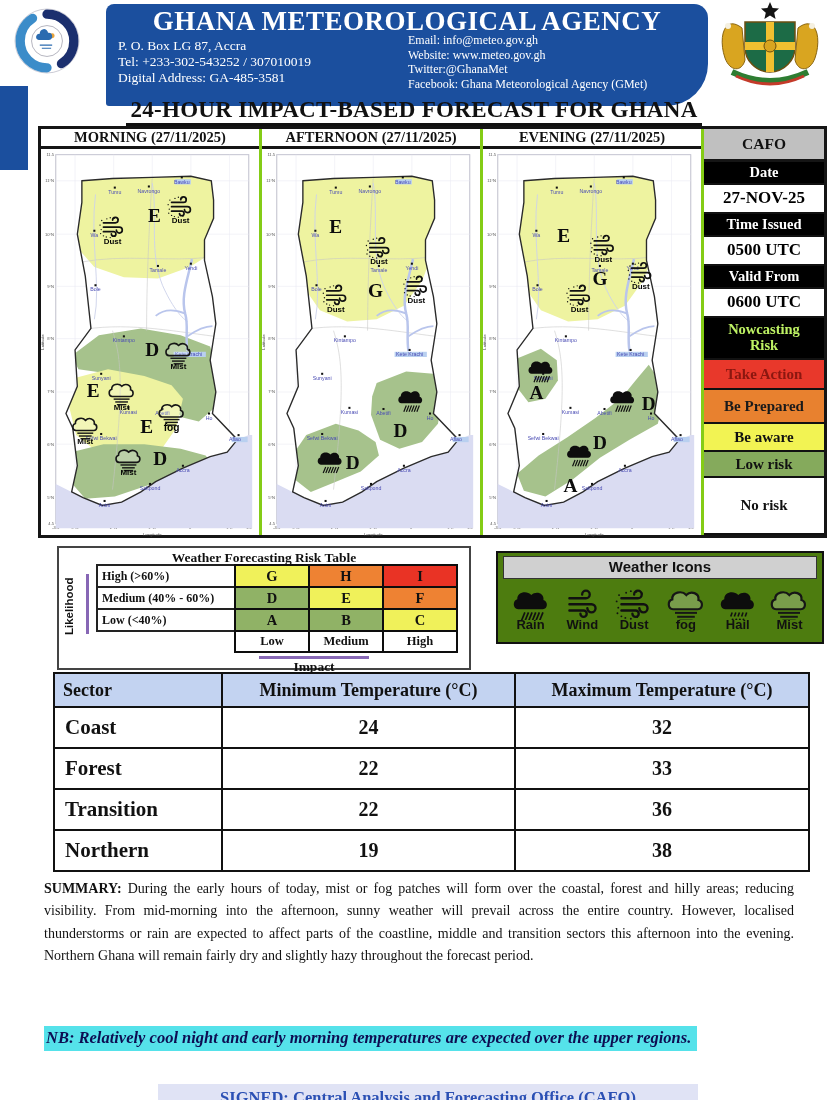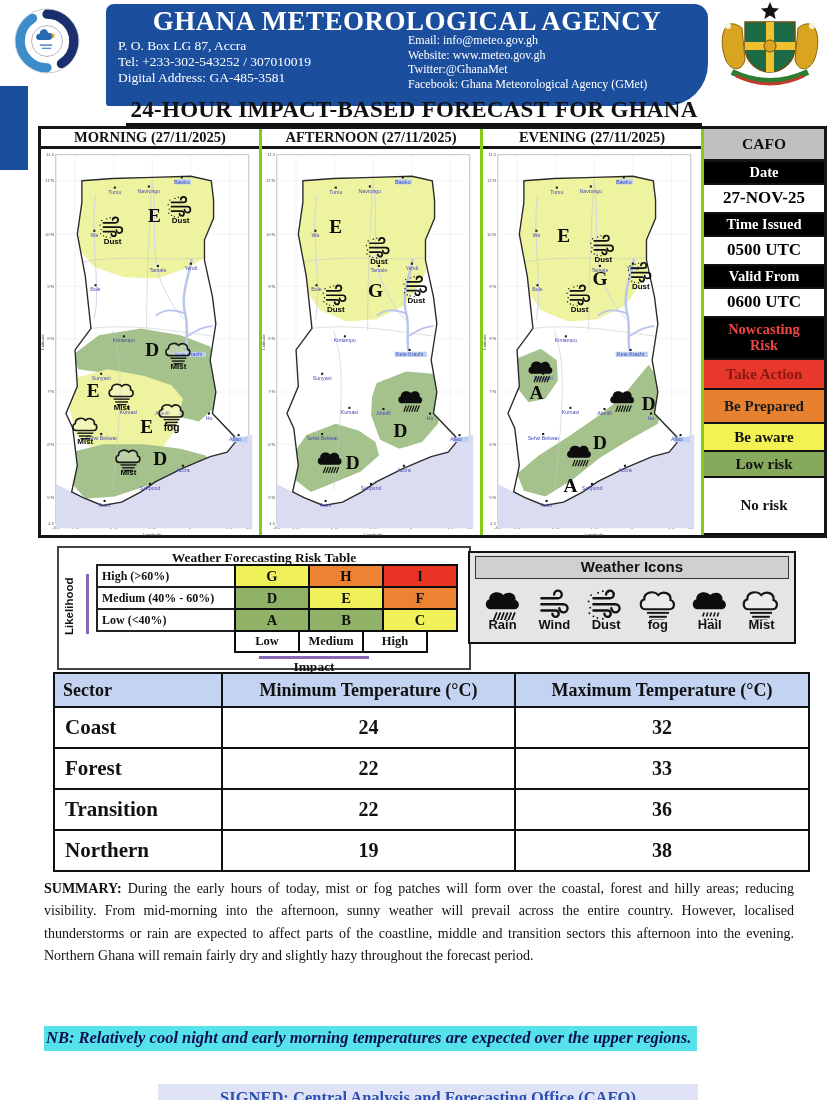--- a/index.html
+++ b/index.html
@@ -37,28 +37,28 @@
   .risk-y{position:absolute;left:4px;top:22px;height:72px;writing-mode:vertical-rl;transform:rotate(180deg);
           font-family:"Liberation Sans",sans-serif;font-weight:bold;font-size:11.5px;text-align:center;}
   .risk-yline{position:absolute;left:27px;top:26px;width:3px;height:60px;background:#8767b5;}
   .risk-grid{margin-left:34px;}
   .rrow{display:flex;height:22px;}
   .rlabel{width:140px;border:2px solid #222;box-sizing:border-box;font-weight:bold;font-size:12px;
           display:flex;align-items:center;padding-left:4px;background:#fff;margin-top:-2px;}
   .rcell{width:76px;border:2.5px solid #0d0d0d;box-sizing:border-box;font-weight:bold;font-size:14.5px;
          display:flex;align-items:center;justify-content:center;margin-left:-2px;margin-top:-2px;}
   .rfoot{display:flex;height:21px;margin-left:140px;}
-  .rfcell{width:66px;border:2.5px solid #0d0d0d;box-sizing:border-box;font-weight:bold;font-size:12.5px;
+  .rfcell{width:76px;border:2.5px solid #0d0d0d;box-sizing:border-box;font-weight:bold;font-size:12.5px;
           display:flex;align-items:center;justify-content:center;margin-left:-2px;margin-top:-2px;background:#fff;}
   .impact{margin-left:140px;width:224px;text-align:center;}
   .impact-line{width:110px;height:3px;background:#8767b5;margin:3px auto 0 auto;}
   .impact-label{font-weight:bold;font-size:13.5px;}
   
-  .wicons{position:absolute;left:468px;top:551px;width:328px;height:93px;border:2.5px solid #111;
-          box-sizing:border-box;background:#e5e5e5;}
+  .wicons{position:absolute;left:496px;top:551px;width:328px;height:93px;border:2.5px solid #111;
+          box-sizing:border-box;background:#4d7c0f;}
   .wicons-h{margin:3px 5px 0 5px;border:1.5px solid #333;background:#d0d0d0;text-align:center;
             font-family:"Liberation Sans",sans-serif;font-weight:bold;font-size:15px;height:21px;line-height:20px;}
   .wicons-row{display:flex;justify-content:space-between;padding:3px 8px 0 8px;}
   .witem{width:49px;text-align:center;font-family:"Liberation Sans",sans-serif;font-weight:bold;font-size:13px;}
   .witem svg{display:block;margin:0 auto;width:42px;height:38px;}
   .wlabel{margin-top:-3px;}
   
   .temps{position:absolute;left:44px;top:672px;border-collapse:collapse;width:757px;margin-left:9px;}
   .temps th,.temps td{border:2.5px solid #111;}
   .temps th{background:#c3d3f1;font-size:18px;height:30px;}
@@ -673,21 +673,21 @@
     </div>
     <aside class="cafo">
       <div class="cafo-h">CAFO</div>
       <div id="cafo-rows" style="flex:1;display:flex;flex-direction:column;">
           <div class="cafo-row" style="background: rgb(0, 0, 0); color: rgb(255, 255, 255); font-size: 14.5px; height: 23px; flex-shrink: 0;">Date</div>
           <div class="cafo-row" style="background: rgb(255, 255, 255); color: rgb(0, 0, 0); font-size: 17px; height: 29px; flex-shrink: 0;">27-NOV-25</div>
           <div class="cafo-row" style="background: rgb(0, 0, 0); color: rgb(255, 255, 255); font-size: 14.5px; height: 23px; flex-shrink: 0;">Time Issued</div>
           <div class="cafo-row" style="background: rgb(255, 255, 255); color: rgb(0, 0, 0); font-size: 17px; height: 29px; flex-shrink: 0;">0500 UTC</div>
           <div class="cafo-row" style="background: rgb(0, 0, 0); color: rgb(255, 255, 255); font-size: 14.5px; height: 23px; flex-shrink: 0;">Valid From</div>
           <div class="cafo-row" style="background: rgb(255, 255, 255); color: rgb(0, 0, 0); font-size: 17px; height: 29px; flex-shrink: 0;">0600 UTC</div>
-          <div class="cafo-row" style="background: rgb(0, 0, 0); color: #ef4444; font-size: 14.5px; height: 42px; flex-shrink: 0; white-space: pre-line;">Nowcasting
+          <div class="cafo-row" style="background: rgb(0, 0, 0); color: #bef264; font-size: 14.5px; height: 42px; flex-shrink: 0; white-space: pre-line;">Nowcasting
 Risk</div>
           <div class="cafo-row" style="background: rgb(232, 56, 43); color: rgb(139, 23, 16); font-size: 15px; height: 30px; flex-shrink: 0;">Take Action</div>
           <div class="cafo-row" style="background: rgb(232, 129, 47); color: rgb(26, 26, 26); font-size: 15px; height: 34px; flex-shrink: 0;">Be Prepared</div>
           <div class="cafo-row" style="background: rgb(242, 243, 83); color: rgb(17, 17, 17); font-size: 15px; height: 28px; flex-shrink: 0;">Be aware</div>
           <div class="cafo-row" style="background: rgb(133, 170, 92); color: rgb(17, 17, 17); font-size: 15px; height: 26px; flex-shrink: 0;">Low risk</div>
           <div class="cafo-row" style="background: rgb(255, 255, 255); color: rgb(17, 17, 17); font-size: 15px; flex: 1 1 0%;">No risk</div>
         </div>
     </aside>
   </section>
 

